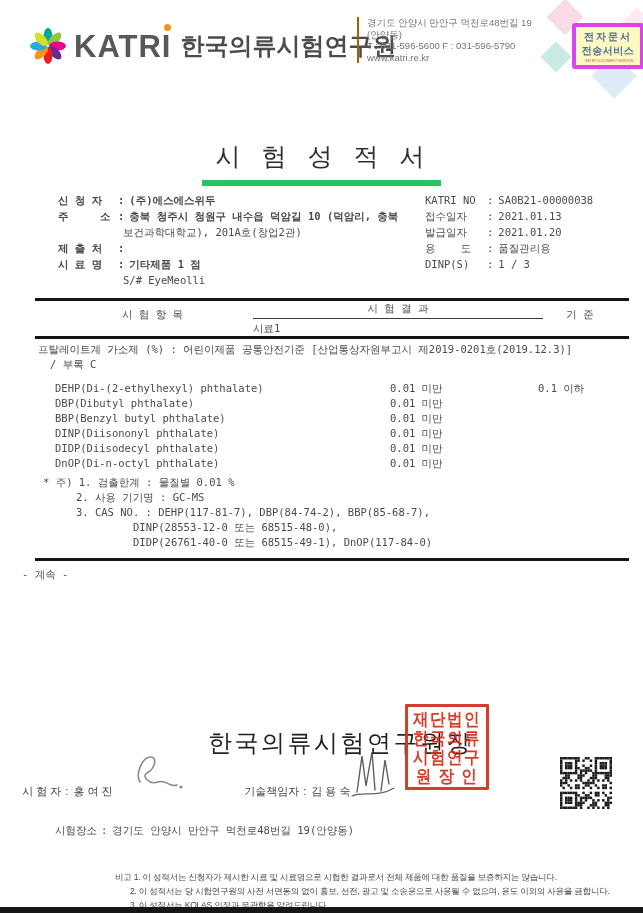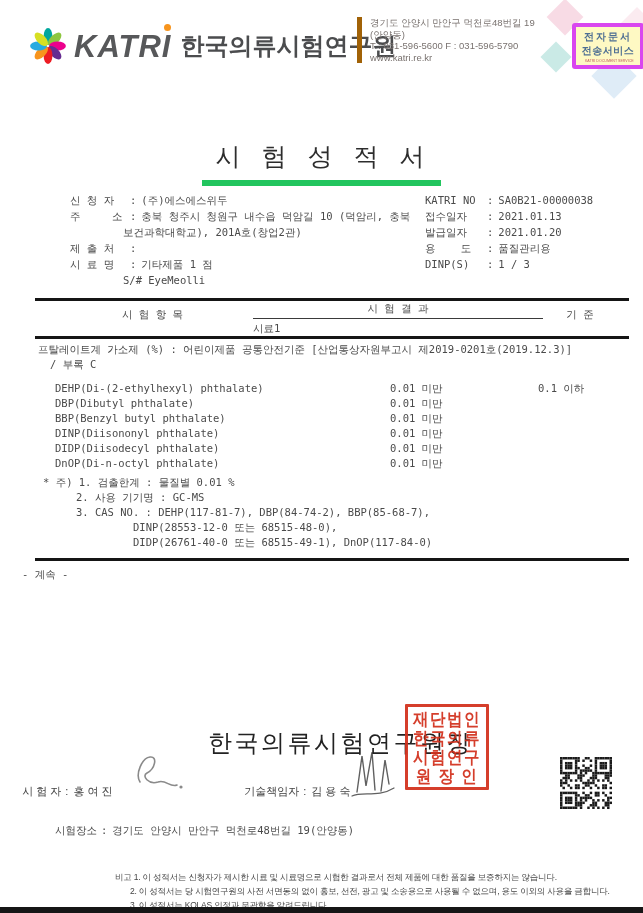--- a/index.html
+++ b/index.html
@@ -3,40 +3,40 @@
 <meta charset="utf-8">
 <style>
   html,body{margin:0;padding:0;background:#eee;}
   .page{position:relative;width:643px;height:913px;margin:0 auto;background:#fff;
         font-family:"Liberation Sans",sans-serif;color:#3c3c3c;overflow:hidden;}
   .abs{position:absolute;}
   .doc{font-family:"DejaVu Sans Mono","Liberation Mono",monospace;font-size:10.5px;color:#4a4a4a;}
 
   
   .logo-group{position:absolute;left:28px;top:26px;display:flex;align-items:center;}
-  .brand{font-size:31px;font-weight:800;letter-spacing:1px;color:#57585a;margin-left:6px;line-height:1;font-style:italic;}
+  .brand{font-size:31px;font-weight:800;letter-spacing:1px;color:#57585a;margin-left:6px;line-height:1;}
   .brand-i{position:relative;display:inline-block;}
   .brand-dot{position:absolute;left:2px;top:-7px;width:7px;height:7px;border-radius:50%;background:#f7941d;}
   .org-name{font-size:24px;font-weight:700;color:#4b4c4e;margin-left:9px;line-height:1;}
-  .contact{position:absolute;left:357px;top:17px;border-left:5px solid #a16207;padding-left:8px;
+  .contact{position:absolute;left:357px;top:17px;border-left:2px solid #a16207;padding-left:8px;
            font-size:9.5px;line-height:11.5px;color:#79726f;}
   .badge{position:absolute;left:572px;top:23px;width:64px;height:38px;background:#fef9c3;
          border:4px solid #d946ef;border-radius:3px;text-align:center;z-index:2;}
   .badge .b1{font-size:10px;font-weight:700;color:#4e6f93;letter-spacing:2px;margin-top:3px;}
   .badge .b2{font-size:10px;font-weight:700;color:#4e6f93;letter-spacing:0.5px;}
   .badge .b3{font-size:5px;color:#c06060;transform:scale(0.72);transform-origin:center;white-space:nowrap;}
   .diamond{position:absolute;transform:rotate(45deg);z-index:1;}
 
   
   .title-wrap{position:absolute;left:0;top:140px;width:100%;text-align:center;}
   .title{display:inline-block;font-size:25px;font-weight:500;letter-spacing:7px;color:#2d2d2d;
          border-bottom:6px solid #22c55e;padding:0 10px 7px 14px;}
 
   
-  .iline{position:absolute;left:70px;white-space:nowrap;}
+  .iline{position:absolute;left:58px;white-space:nowrap;font-weight:bold;}
   .irline{position:absolute;left:425px;white-space:nowrap;}
   .ilbl{display:inline-block;width:56px;white-space:pre;}
   .irlbl{display:inline-block;width:58px;white-space:pre;}
   .icolon{margin:0 5px 0 4px;}
   .icont{position:absolute;left:123px;white-space:nowrap;}
 
   
   .rule{position:absolute;left:35px;width:594px;background:#151515;}
   .thin-rule{position:absolute;left:253px;width:290px;height:1px;background:#3a3a3a;}
   .th-item{position:absolute;left:105px;top:308px;width:95px;text-align:center;white-space:pre;}

